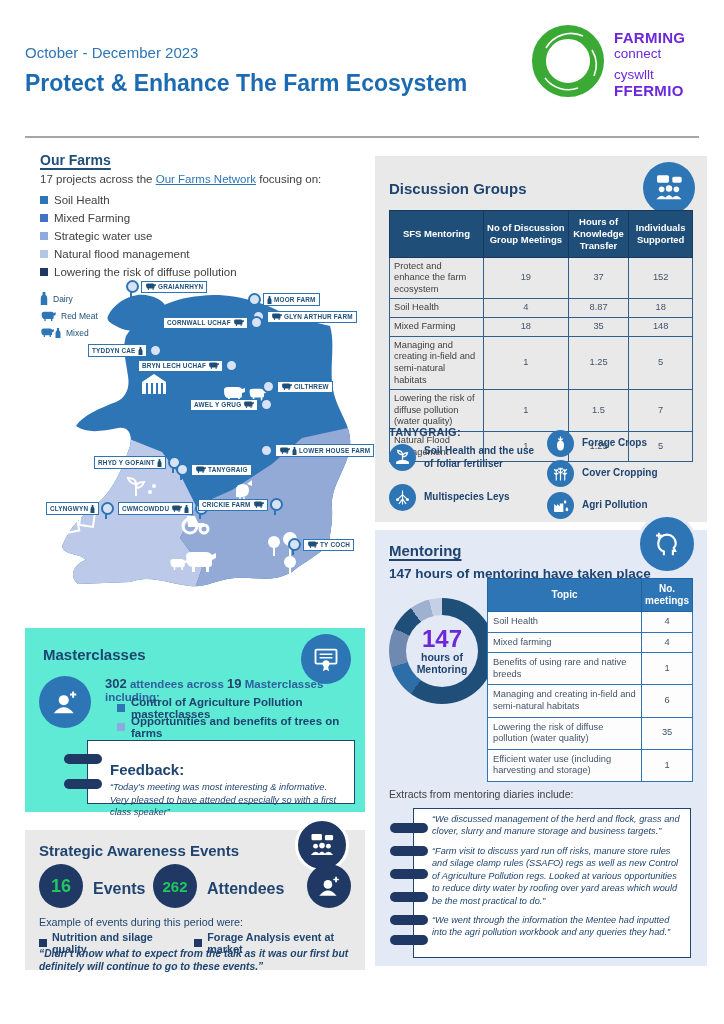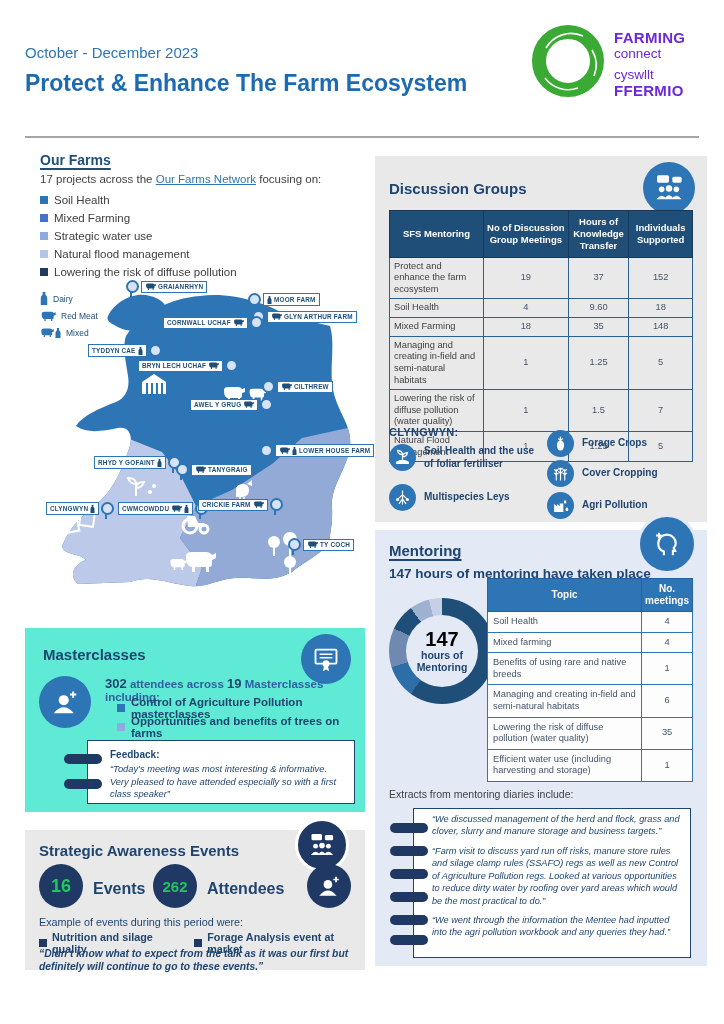--- a/index.html
+++ b/index.html
@@ -64,21 +64,21 @@
   
   .ment{left:375px;top:530px;width:332px;height:436px;background:#e3eaf6;}
   .ment-h{left:14px;top:12px;text-decoration:underline;text-decoration-thickness:2px;text-underline-offset:3px;}
   .ment-icon{right:10px;top:-16px;width:54px;height:54px;background:#2e75b6;border:3px solid #e3eaf6;}
   .ment-sub{left:14px;top:36px;font-size:13.5px;font-weight:bold;color:#1f4470;}
   .donut{left:14px;top:68px;width:106px;height:106px;border-radius:50%;
          background:conic-gradient(from 0deg,#1f4e79 0 60%,#2e6ea8 60% 70%,#7089b0 70% 82%,
                     #1f4e79 82% 90%,#9fb1d1 90% 96%,#c5cfe6 96% 100%);}
   .donut .hole{position:absolute;left:17px;top:17px;width:72px;height:72px;border-radius:50%;
                background:#e3eaf6;display:flex;flex-direction:column;align-items:center;justify-content:center;}
-  .donut .v{font-size:20px;font-weight:bold;color:#000000;line-height:1;}
+  .donut .v{font-size:24px;font-weight:bold;color:#6d28d9;line-height:1;}
   .donut .l{font-size:10.5px;font-weight:bold;color:#1f4470;line-height:1.15;}
   table.mt{position:absolute;left:112px;top:48px;width:206px;border-collapse:collapse;}
   table.mt th{background:#2e75b6;color:#fff;font-size:10px;font-weight:bold;
               border:1px solid #2361a0;padding:4px 3px;line-height:1.2;}
   table.mt td{background:#fdfdfd;border:1px solid #2e75b6;font-size:9.3px;color:#44546a;
               padding:4px 5px;line-height:1.25;}
   table.mt td.num{text-align:center;}
   .extracts{left:14px;top:258px;font-size:10.5px;color:#404040;}
   .notebook{position:absolute;background:#fff;border:1.5px solid #1f4470;}
   .nb-ment{left:38px;top:278px;width:276px;height:144px;}
@@ -90,21 +90,21 @@
   .mast{left:25px;top:628px;width:340px;height:184px;background:#5eead4;}
   .mast-h{left:18px;top:18px;}
   .mast-cert{right:14px;top:6px;width:50px;height:50px;background:#2e75b6;}
   .mast-person{left:14px;top:48px;width:52px;height:52px;background:#2e75b6;}
   .mast-stat{left:80px;top:48px;font-size:11.5px;font-weight:bold;color:#2f5f9e;width:250px;}
   .mast-stat .num{color:#1f4470;font-size:13px;}
   .mast-bullets{left:92px;top:70px;}
   .mast-bullets .bl{display:flex;align-items:center;gap:6px;height:19px;
                     font-size:11.5px;font-weight:bold;color:#1f4470;}
   .nb-feed{left:62px;top:112px;width:266px;height:62px;}
-  .feed-label{font-size:10px;font-weight:bold;color:#1f4470;margin:8px 0 3px 22px;}
+  .feed-label{font-size:15px;font-weight:bold;color:#1f4470;margin:20px 0 3px 22px;}
   .feed-quote{font-style:italic;font-size:9.3px;color:#1f4470;line-height:1.35;margin:0 10px 0 22px;}
 
   
   .strat{left:25px;top:830px;width:340px;height:140px;background:#e9e9e9;}
   .strat-h{left:14px;top:12px;}
   .strat-icon{right:16px;top:-12px;width:48px;height:48px;background:#1f3864;border:3px solid #fff;}
   .stat-circle{position:absolute;width:44px;height:44px;border-radius:50%;background:#1f3864;
                color:#22c55e;font-weight:bold;display:flex;align-items:center;justify-content:center;}
   .stat-lbl{position:absolute;font-size:16px;font-weight:bold;color:#1f4470;}
   .strat-person{left:282px;top:34px;width:44px;height:44px;background:#1f3864;}
@@ -424,21 +424,21 @@
       </tr>
       <tr>
             <td>Protect and enhance the farm ecosystem</td>
             <td class="num">19</td>
             <td class="num">37</td>
             <td class="num">152</td>
           </tr>
       <tr>
             <td>Soil Health</td>
             <td class="num">4</td>
-            <td class="num">9.60</td>
+            <td class="num">8.87</td>
             <td class="num">18</td>
           </tr>
       <tr>
             <td>Mixed Farming</td>
             <td class="num">18</td>
             <td class="num">35</td>
             <td class="num">148</td>
           </tr>
       <tr>
             <td>Managing and creating in-field and semi-natural habitats</td>
@@ -453,21 +453,21 @@
             <td class="num">7</td>
           </tr>
       <tr>
             <td>Natural Flood Management</td>
             <td class="num">1</td>
             <td class="num">1.25</td>
             <td class="num">5</td>
           </tr>
     </tbody>
       </table>
-    <div class="abs ex-label">CLYNGWYN:</div>
+    <div class="abs ex-label">TANYGRAIG:</div>
 
     <div class="ex-item" style="left:14px;top:288px;width:150px;">
       <span class="circle-icon">
           <svg width="17" height="17" viewBox="0 0 24 24" fill="#fff">
             <path d="M3 18 q9-6 18 0 v3 H3 z"></path>
             <path d="M12 15 V8 M12 8 Q6 8 5 2 Q12 3 12 8 M12 11 Q18 11 19 5 Q12 6 12 11" fill="none" stroke="#fff" stroke-width="1.8"></path>
           </svg>
         </span>
       <span class="lbl">Soil Health and the use of foliar fertiliser</span>
     </div>

